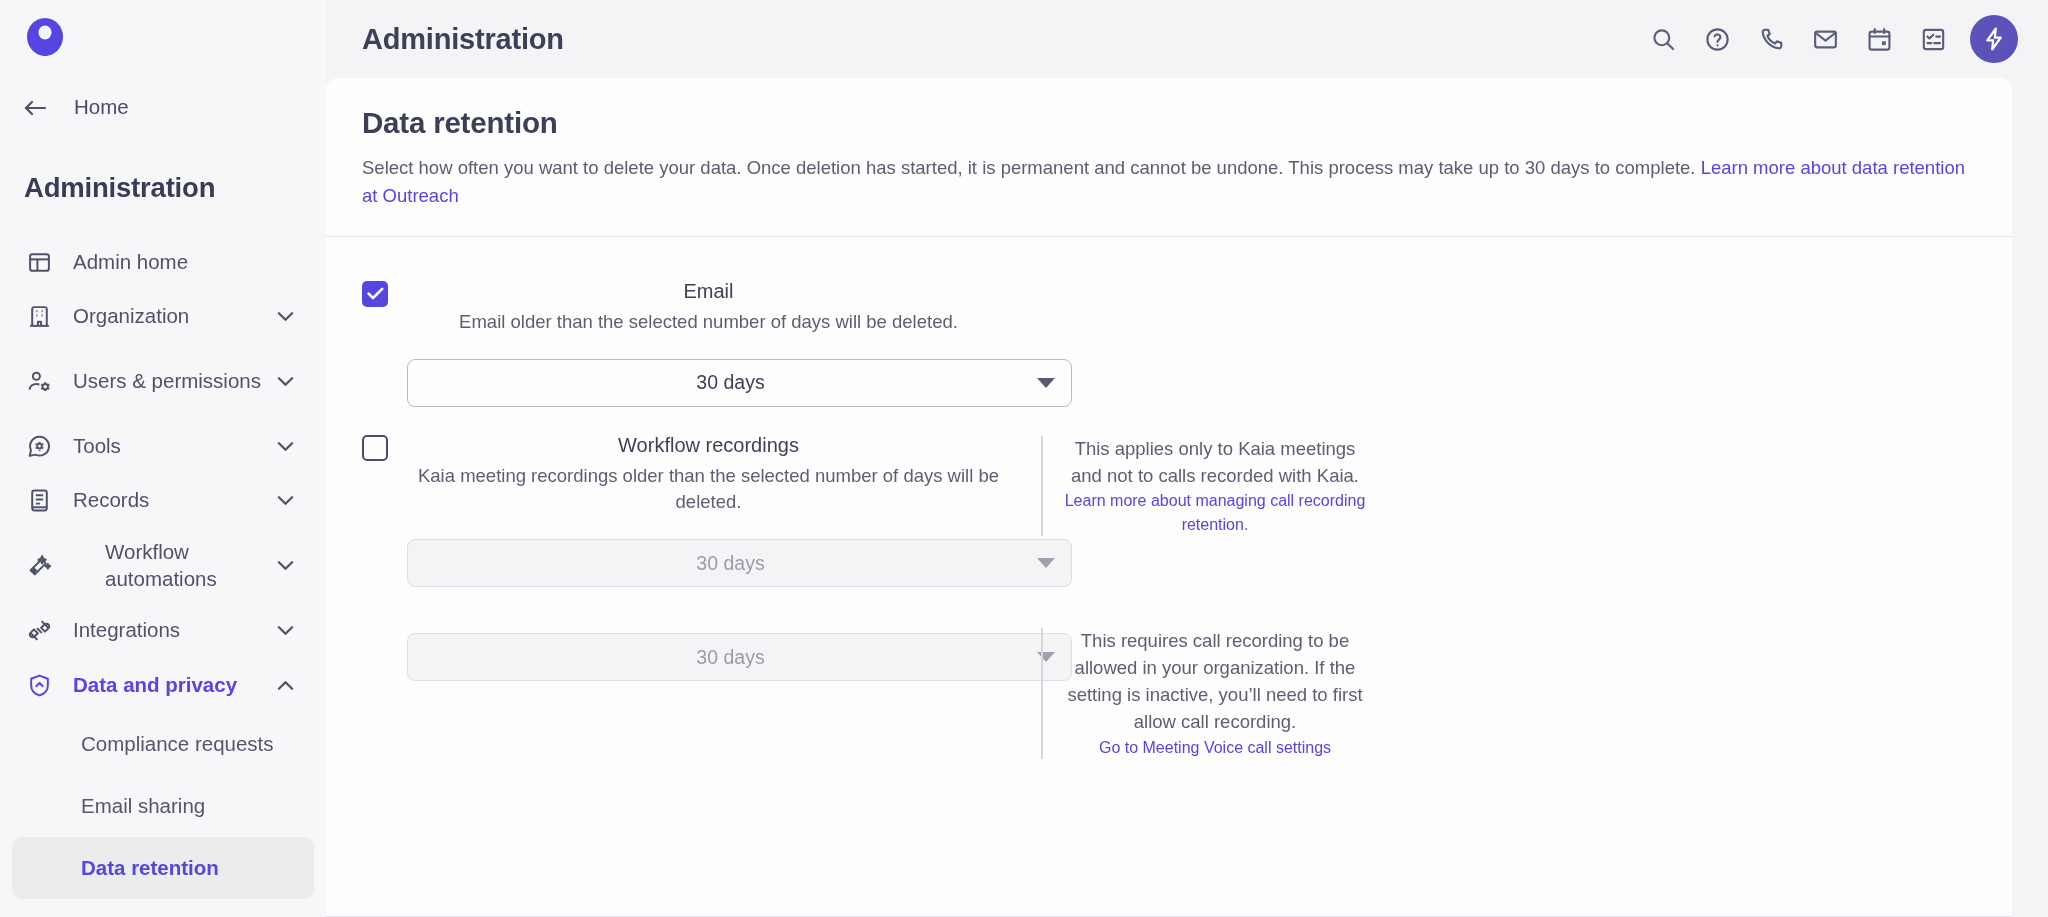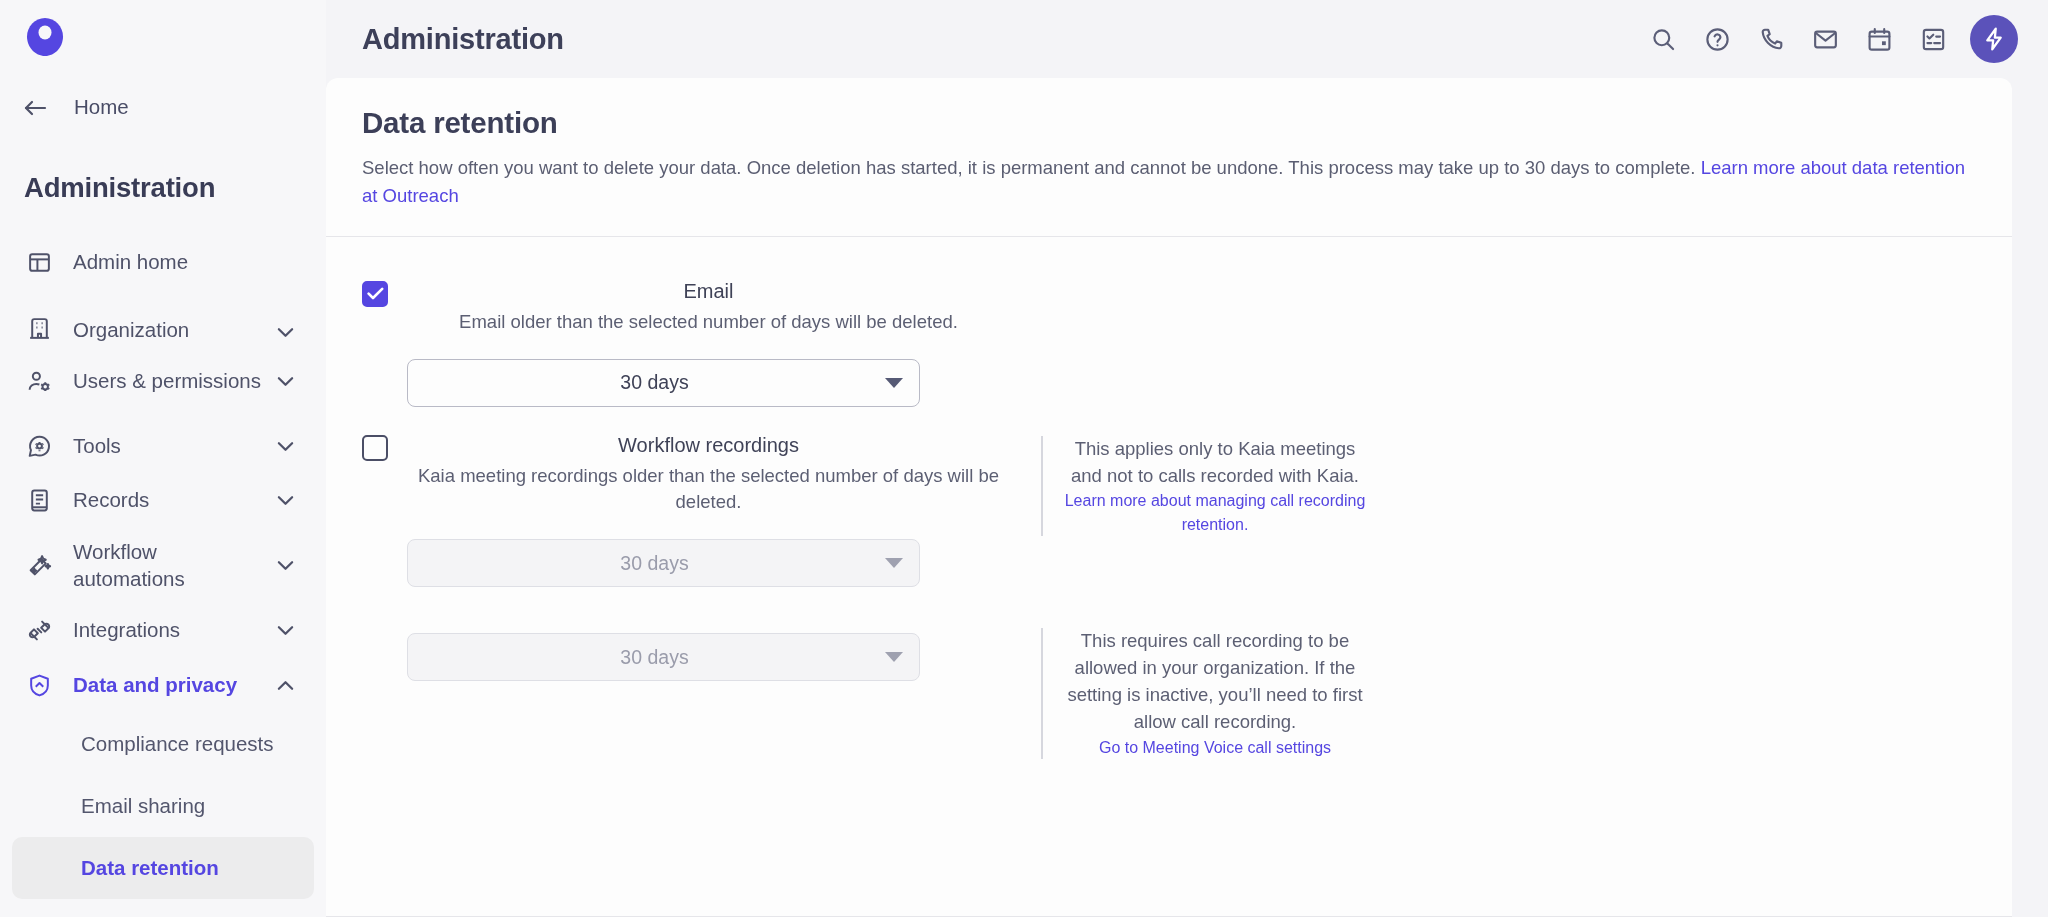--- a/index.html
+++ b/index.html
@@ -107,21 +107,21 @@
   }
   .checkbox.off { border: 2.5px solid #4b4e66; background: #fdfdfd; }
   .checkbox.on { background: #5546e1; border: 2.5px solid #5546e1;
     display:flex; align-items:center; justify-content:center; }
   .cb-texts { flex: 1; }
   .cb-title { font-size: 20px; color: #3f4257; line-height: 1.25; margin-bottom: 5px; }
   .cb-sub { font-size: 18.5px; color: #5c5f73; line-height: 1.42; }
 
   .select {
     margin-left: 45px; margin-top: 24px;
-    width: 513px; height: 48px;
+    width: 665px; height: 48px;
     border-radius: 8px;
     display: flex; align-items: center;
     padding: 0 16px 0 16px;
     cursor: pointer;
   }
   .select.enabled { border: 1.5px solid #b9bac6; background: #fdfdfd; }
   .select.disabled { border: 1.5px solid #dedfe5; background: #f4f4f6; }
   .select .val { font-size: 19.5px; flex: 1; }
   .select.enabled .val { color: #3f4257; }
   .select.disabled .val { color: #9a9cab; }
@@ -178,21 +178,21 @@
         <span class="ico">
           <svg width="25" height="25" viewBox="0 0 24 24" fill="none" stroke="#4f5269" stroke-width="1.9" stroke-linejoin="round">
             <rect x="3" y="4" width="18" height="16" rx="2"></rect>
             <path d="M3 9 H21"></path>
               <path d="M10 9 V20"></path>
           </svg>
         </span>
         <span class="lbl">Admin home</span>
       </div>
 
-      <div class="nav-item" style="min-height:54px;align-items:flex-end;">
+      <div class="nav-item" style="min-height:54px;">
         <span class="ico">
           <svg width="25" height="25" viewBox="0 0 24 24" fill="none" stroke="#4f5269" stroke-width="1.9" stroke-linejoin="round">
             <path d="M5 21V5a2 2 0 012-2h10a2 2 0 012 2v16"></path>
               <path d="M3 21h18"></path>
             <path d="M9 7h1M14 7h1M9 11h1M14 11h1"></path>
               <path d="M10.5 21v-4h3v4"></path>
           </svg>
         </span>
         <span class="lbl">Organization</span>
         <span class="chev">
@@ -244,21 +244,21 @@
           </svg>
         </span>
         <span class="lbl">Records</span>
         <span class="chev">
           <svg width="17" height="11" viewBox="0 0 18 11" fill="none" stroke="#4f5269" stroke-width="2.4" stroke-linecap="round" stroke-linejoin="round">
               <path d="M2 2 L9 9 L16 2"></path>
             </svg>
         </span>
       </div>
 
-      <div class="nav-item" style="min-height:76px;">
+      <div class="nav-item" style="min-height:76px;gap:32px;">
         <span class="ico">
           <svg width="25" height="25" viewBox="0 0 24 24" fill="none" stroke="#4f5269" stroke-width="1.9" stroke-linejoin="round">
             <path d="M3.5 20.5 L14 10 L18 14 L7.5 24.5 Z" transform="translate(0,-4)"></path>
             <path d="M14.5 3 L15.6 5.4 L18 6.5 L15.6 7.6 L14.5 10 L13.4 7.6 L11 6.5 L13.4 5.4 Z"></path>
             <path d="M20 10.5 L20.7 12 L22.2 12.7 L20.7 13.4 L20 14.9 L19.3 13.4 L17.8 12.7 L19.3 12 Z"></path>
             <path d="M7 15 L7.6 16.3 L8.9 16.9 L7.6 17.5 L7 18.8 L6.4 17.5 L5.1 16.9 L6.4 16.3 Z"></path>
           </svg>
         </span>
         <span class="lbl">Workflow automations</span>
         <span class="chev">

